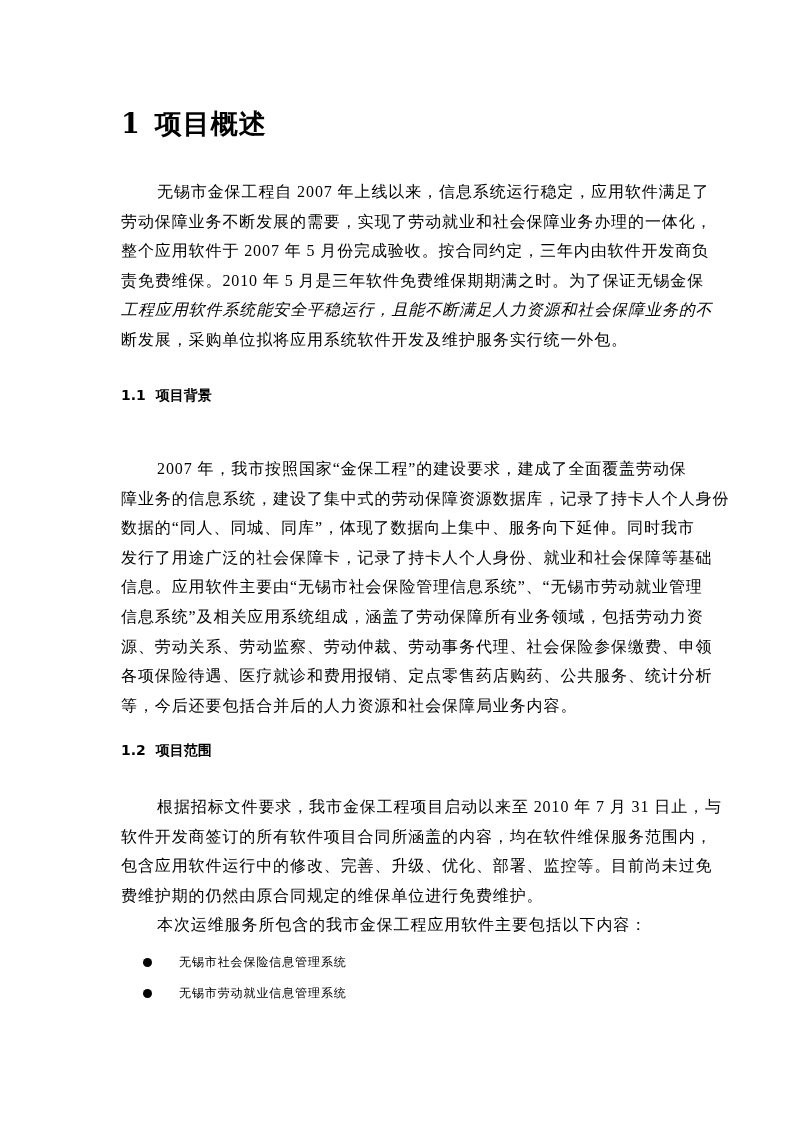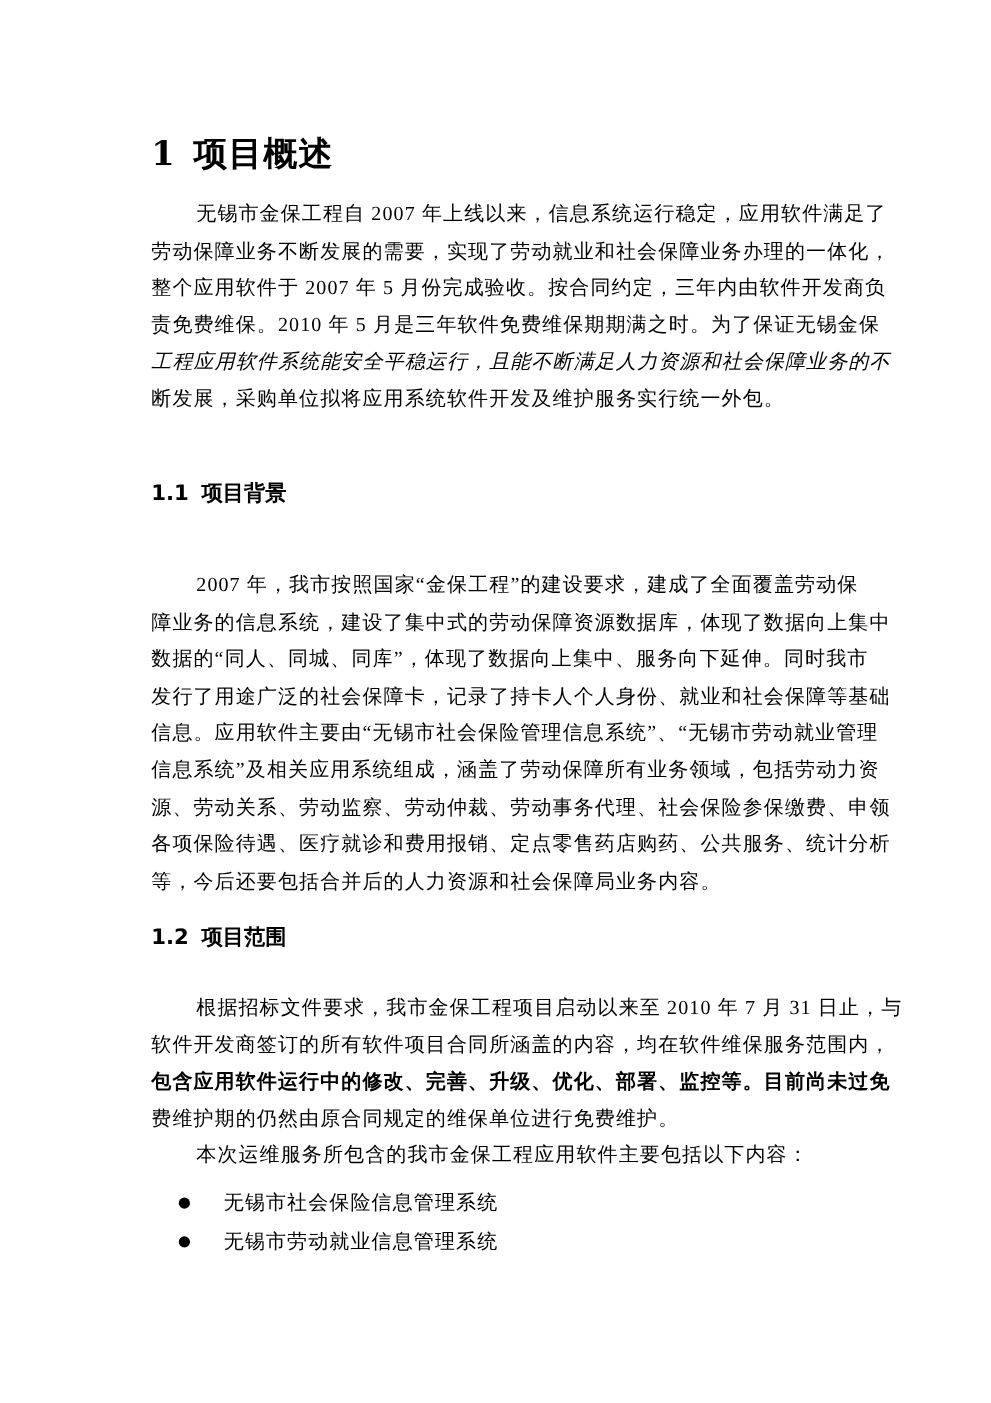--- a/index.html
+++ b/index.html
@@ -38,21 +38,21 @@
       line-height: 40px;
       white-space: nowrap;
       letter-spacing: 1px;
     }
     .h1 .num { margin-right: 14px; }
     .h2 {
       position: absolute;
       left: 0;
       font-family: "DejaVu Sans", "Liberation Sans", sans-serif;
       font-weight: bold;
-      font-size: 17px;
+      font-size: 14px;
       line-height: 28px;
       white-space: nowrap;
     }
     .h2 .num { margin-right: 10px; }
     .para {
       position: absolute;
       left: 0;
       width: 551px;
       font-size: 16px;
       line-height: 29.6px;
@@ -70,21 +70,21 @@
     }
     .para .line.last {
       text-align-last: left;
     }
     .bullets {
       position: absolute;
       left: 0;
       list-style: none;
       margin: 0;
       padding: 0;
-      font-size: 16px;
+      font-size: 12px;
       line-height: 31px;
       letter-spacing: 0.9px;
     }
     .bullets li {
       position: relative;
       padding-left: 58px;
       white-space: nowrap;
     }
     .bullets li .dot {
       position: absolute;
@@ -99,53 +99,53 @@
 </head>
 <body>
 
 <div class="page">
   <div class="content">
 
     <div class="h1">
       <span class="num">1</span><span>项目概述</span>
     </div>
 
-    <p class="para" style="top:157px;">
+    <p class="para" style="top:177px;">
       <span class="line" style="text-indent:36px;">无锡市金保工程自 2007 年上线以来，信息系统运行稳定，应用软件满足了</span>
       <span class="line" style="text-indent:0;">劳动保障业务不断发展的需要，实现了劳动就业和社会保障业务办理的一体化，</span>
       <span class="line" style="text-indent:0;">整个应用软件于 2007 年 5 月份完成验收。按合同约定，三年内由软件开发商负</span>
       <span class="line" style="text-indent:0;">责免费维保。2010 年 5 月是三年软件免费维保期期满之时。为了保证无锡金保</span>
       <span class="line" style="text-indent:0;font-style:italic;">工程应用软件系统能安全平稳运行，且能不断满足人力资源和社会保障业务的不</span>
       <span class="line last" style="text-indent:0;">断发展，采购单位拟将应用系统软件开发及维护服务实行统一外包。</span>
     </p>
 
     <div class="h2" style="top:381px;">
       <span class="num">1.1</span><span>项目背景</span>
     </div>
 
     <p class="para" style="top:430px;margin-top:24px;">
       <span class="line" style="text-indent:36px;">2007 年，我市按照国家“金保工程”的建设要求，建成了全面覆盖劳动保</span>
-      <span class="line" style="text-indent:0;">障业务的信息系统，建设了集中式的劳动保障资源数据库，体现了数据向上集中</span>
+      <span class="line" style="text-indent:0;">障业务的信息系统，建设了集中式的劳动保障资源数据库，记录了持卡人个人身份</span>
       <span class="line" style="text-indent:0;">数据的“同人、同城、同库”，体现了数据向上集中、服务向下延伸。同时我市</span>
       <span class="line" style="text-indent:0;">发行了用途广泛的社会保障卡，记录了持卡人个人身份、就业和社会保障等基础</span>
       <span class="line" style="text-indent:0;">信息。应用软件主要由“无锡市社会保险管理信息系统”、“无锡市劳动就业管理</span>
       <span class="line" style="text-indent:0;">信息系统”及相关应用系统组成，涵盖了劳动保障所有业务领域，包括劳动力资</span>
       <span class="line" style="text-indent:0;">源、劳动关系、劳动监察、劳动仲裁、劳动事务代理、社会保险参保缴费、申领</span>
       <span class="line" style="text-indent:0;">各项保险待遇、医疗就诊和费用报销、定点零售药店购药、公共服务、统计分析</span>
       <span class="line last" style="text-indent:0;">等，今后还要包括合并后的人力资源和社会保障局业务内容。</span>
     </p>
 
     <div class="h2" style="top:736px;">
       <span class="num">1.2</span><span>项目范围</span>
     </div>
 
     <p class="para" style="top:792px;">
       <span class="line" style="text-indent:36px;">根据招标文件要求，我市金保工程项目启动以来至 2010 年 7 月 31 日止，与</span>
       <span class="line" style="text-indent:0;">软件开发商签订的所有软件项目合同所涵盖的内容，均在软件维保服务范围内，</span>
-      <span class="line" style="text-indent:0;font-weight:bold;">包含应用软件运行中的修改、完善、升级、优化、部署、监控等。目前尚未过免</span>
+      <span class="line" style="text-indent:0;">包含应用软件运行中的修改、完善、升级、优化、部署、监控等。目前尚未过免</span>
       <span class="line last" style="text-indent:0;">费维护期的仍然由原合同规定的维保单位进行免费维护。</span>
     </p>
 
     <p class="para" style="top:910px;">
       <span class="line last" style="text-indent:36px;">本次运维服务所包含的我市金保工程应用软件主要包括以下内容：</span>
     </p>
 
     <ul class="bullets" style="top:947px;">
       <li>
         <span class="dot"></span>

